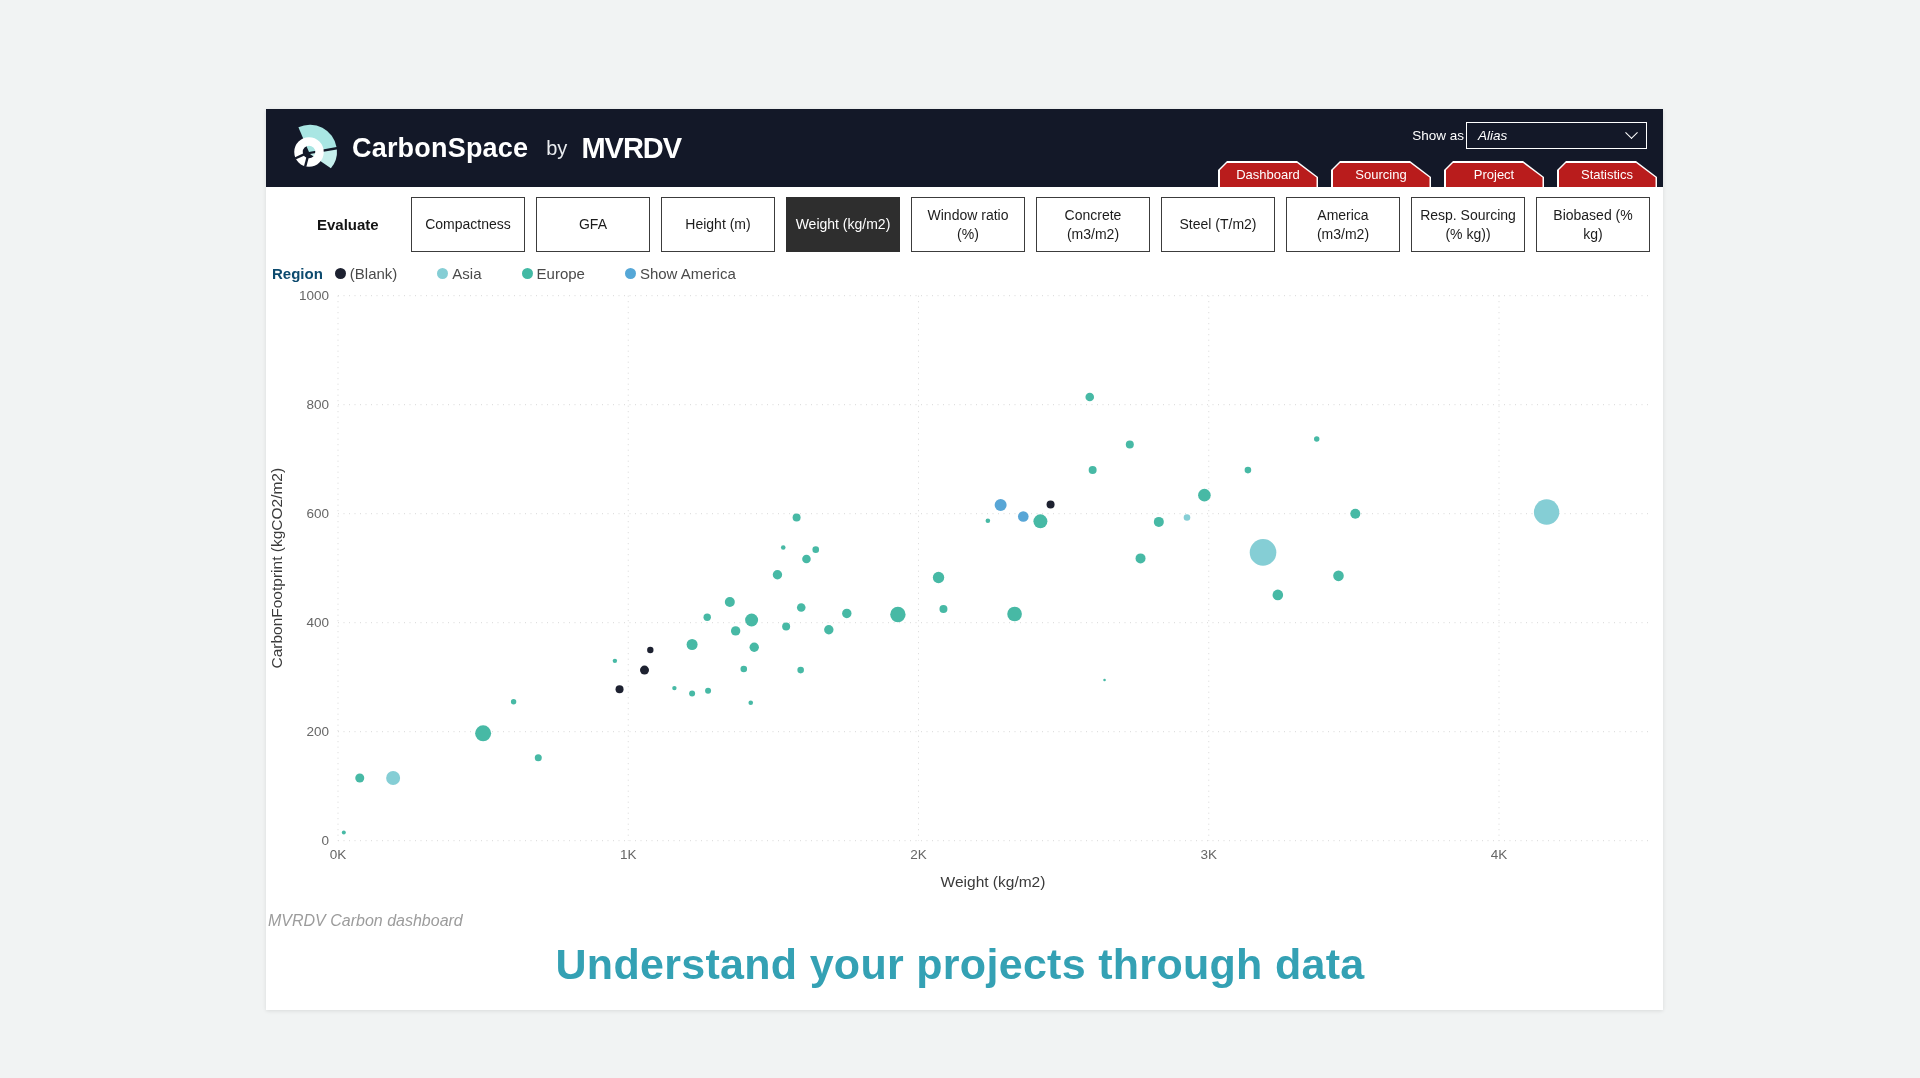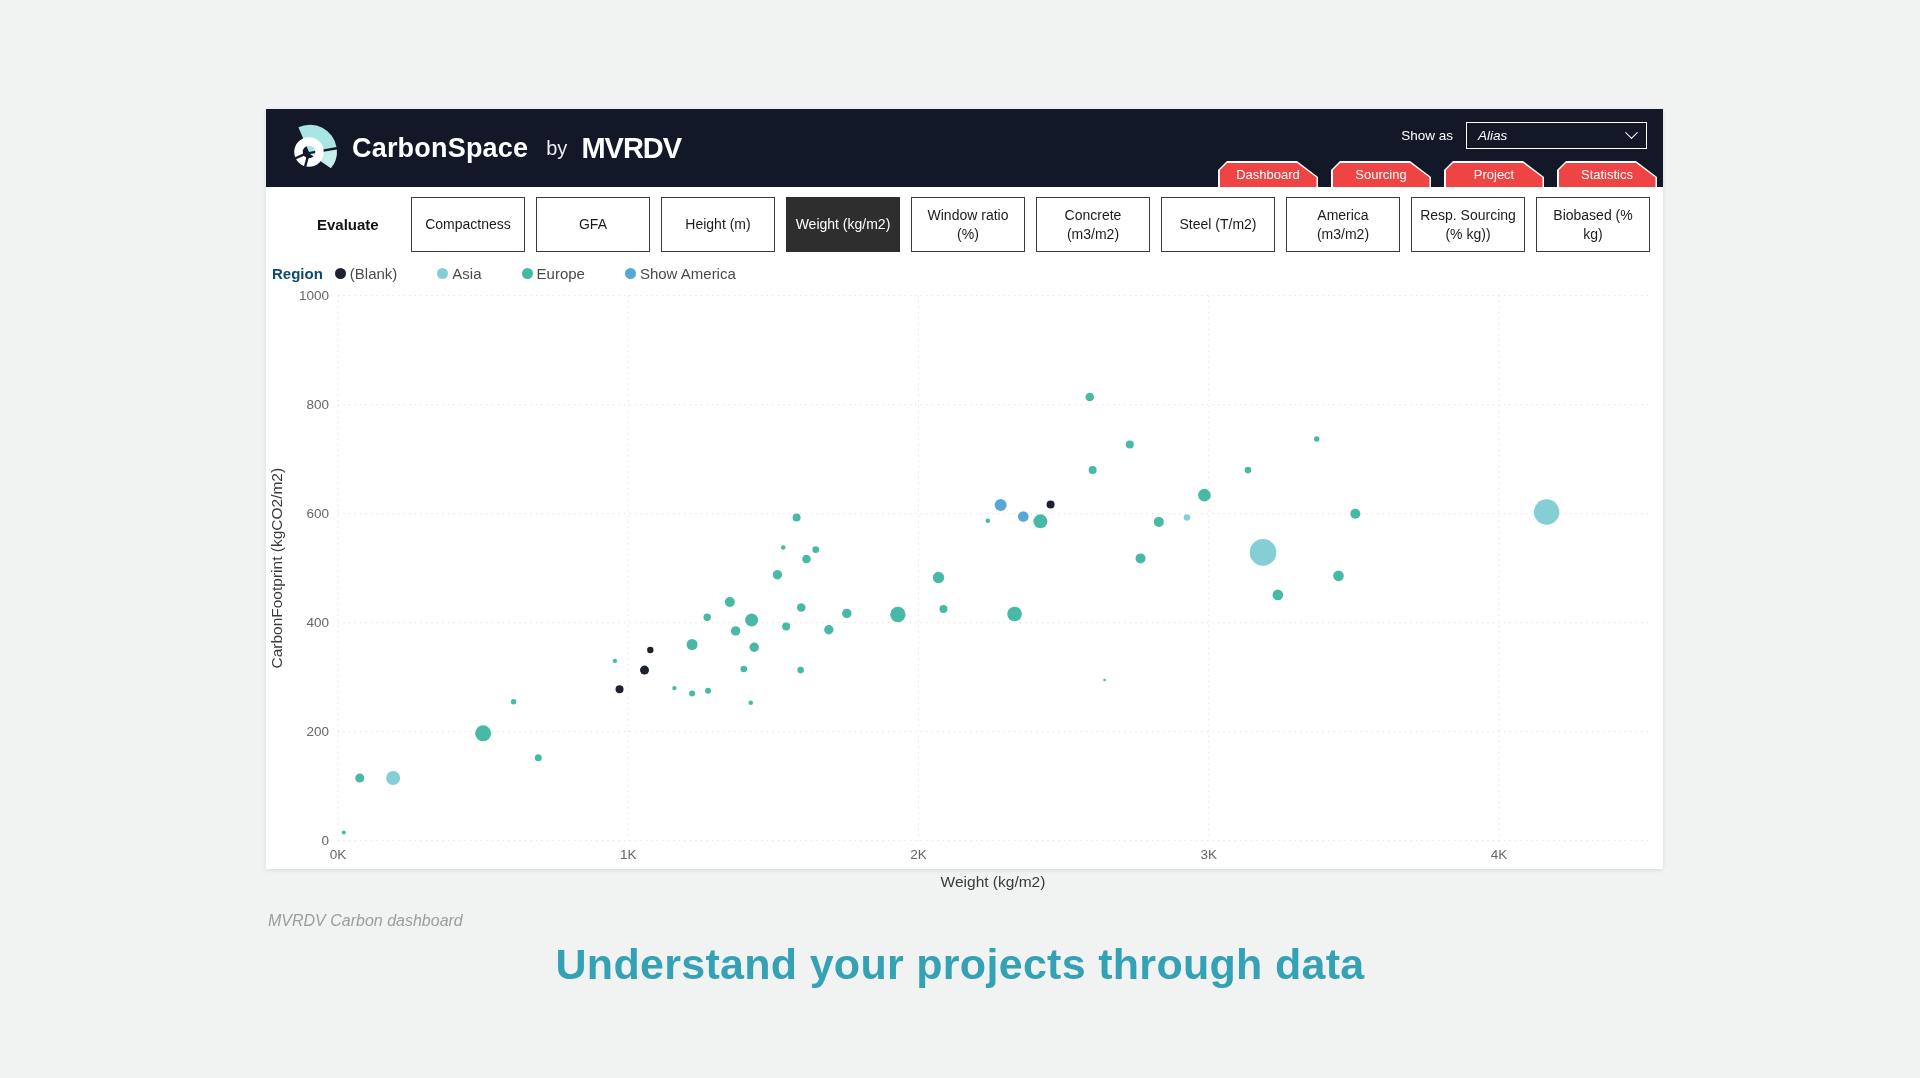--- a/index.html
+++ b/index.html
@@ -4,58 +4,58 @@
 <style>
   * { margin:0; padding:0; box-sizing:border-box; }
   html,body { width:1920px; height:1078px; }
   body {
     position:relative;
     background:#f1f3f3;
     font-family:"Liberation Sans", sans-serif;
     overflow:hidden;
   }
   .card {
-    position:absolute; left:266px; top:109px; width:1397px; height:760px;
+    position:absolute; left:266px; top:109px; width:1397px; height:901px;
     background:#ffffff; box-shadow:0 1px 4px rgba(0,0,0,.10);
   }
   
   .hdr {
     position:absolute; top:0; left:0; right:0; height:78px; background:#131828;
   }
   .logo { position:absolute; left:20px; top:7px; width:64px; height:64px; }
   .brandrow {
     position:absolute; left:86px; top:0; height:78px;
     display:flex; align-items:center;
   }
   .appname { color:#fff; font-size:27px; font-weight:700; letter-spacing:.2px; }
   .bytext  { color:#e9ebef; font-size:20px; margin-left:18px; }
   .mvrdv   { color:#fff; font-size:29px; font-weight:900; letter-spacing:-1px; margin-left:14px; }
   .showas {
-    position:absolute; top:13px; right:16px; display:flex; align-items:center; gap:13px;
+    position:absolute; top:13px; right:16px; display:flex; align-items:center; gap:2px;
   }
   .showas-label { color:#fff; font-size:13.5px; }
   .dd {
     width:181px; height:27px; border:1px solid #fff; background:#131828;
     display:flex; align-items:center; justify-content:space-between;
     padding:0 10px 0 11px; cursor:pointer;font-style:italic;
   }
   .dd-value { color:#fff; font-size:13.5px; }
   .chev {
     width:9px; height:9px; border-right:1.6px solid #fff; border-bottom:1.6px solid #fff;
     transform:rotate(45deg) translate(-2px,-2px);
   }
   .tabs {
     position:absolute; bottom:0; right:6px; display:flex; gap:13px;
   }
   .tab {
     position:relative; width:100px; height:26px; background:#fff; cursor:pointer;
     clip-path:polygon(0 100%, 0 9px, 9px 0, calc(100% - 21px) 0, 100% 16px, 100% 100%);
   }
   .tab-in {
-    position:absolute; left:1.5px; right:1.5px; top:1.5px; bottom:0; background:#ef4444;
+    position:absolute; left:1.5px; right:1.5px; top:1.5px; bottom:0; background:#b91c1c;
     clip-path:polygon(0 100%, 0 8px, 8px 0, calc(100% - 20px) 0, 100% 15px, 100% 100%);
     display:flex; align-items:center; justify-content:center;
     color:#fff; font-size:13px;text-align:right;
   }
   
   .eval-row {
     position:absolute; top:88px; left:40px; display:flex; align-items:center;margin-left:11px;
   }
   .eval-label { width:80px; font-size:15px; font-weight:700; color:#141414; margin-right:14px; }
   .eval-btns { display:flex; gap:11px;align-items:flex-end; }

